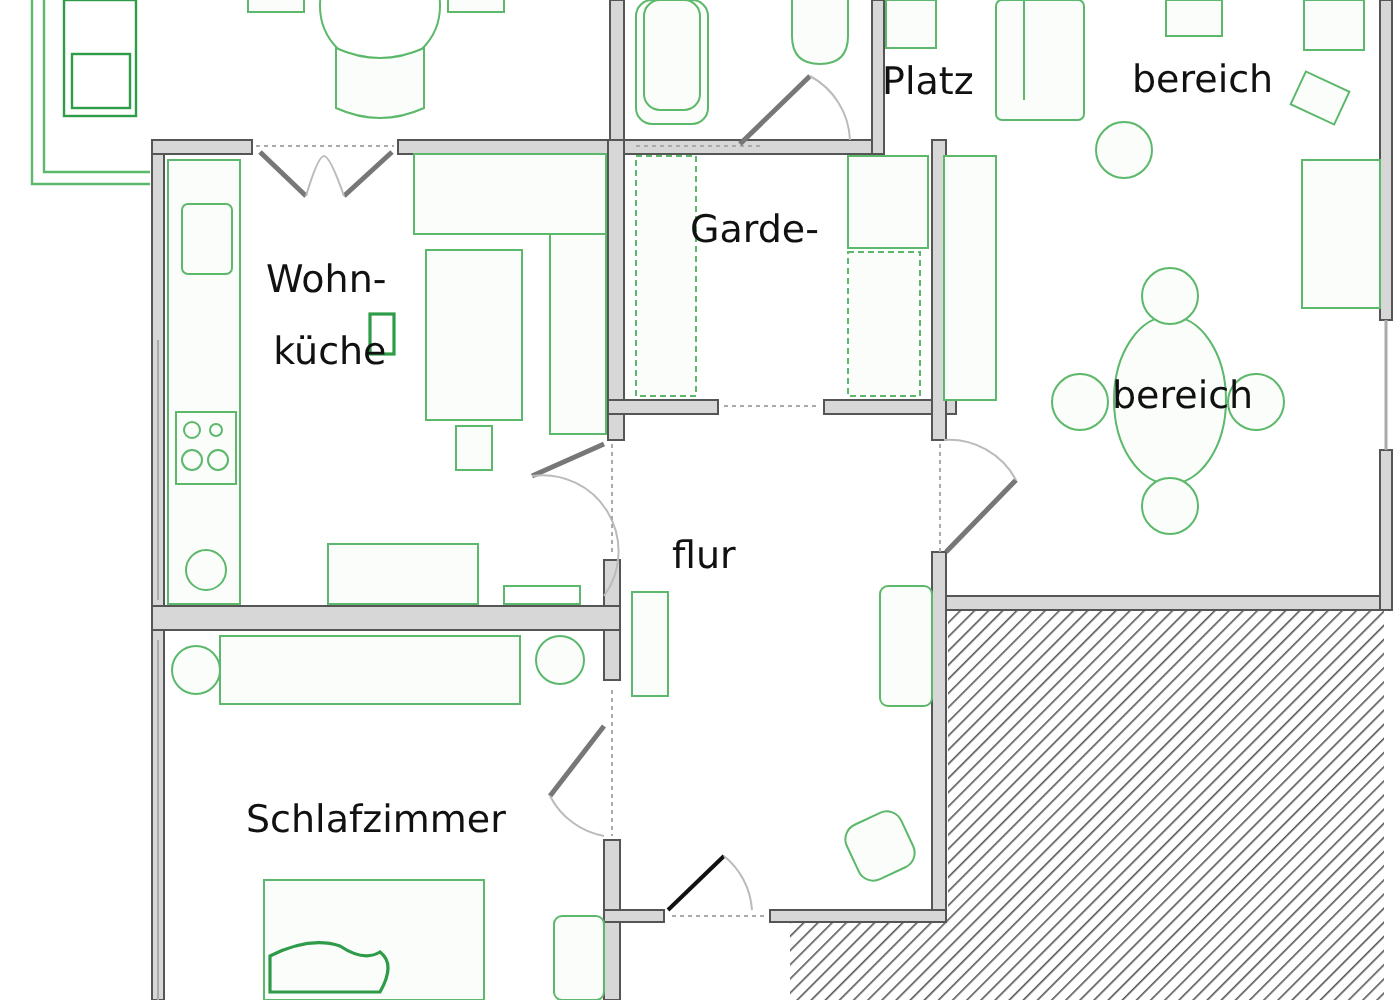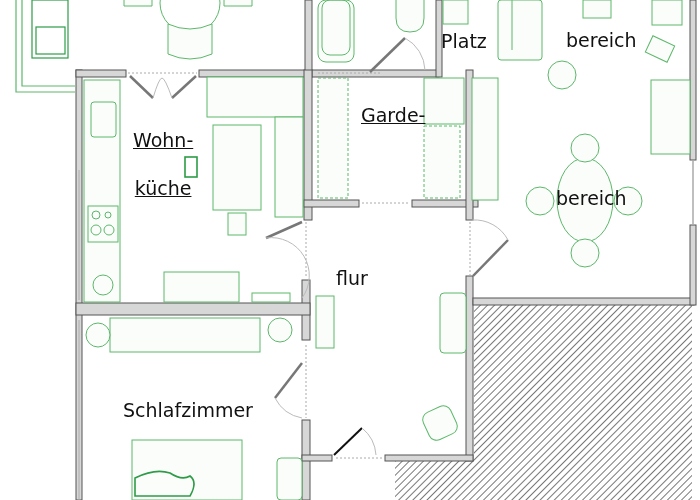--- a/index.html
+++ b/index.html
@@ -1,18 +1,18 @@
 <!DOCTYPE html>
 <html><head>
 <meta charset="utf-8">
 <style>
   html, body { margin: 0; padding: 0; background: #ffffff; }
   body { width: 700px; height: 500px; overflow: hidden; position: relative; font-family: "Liberation Sans", "DejaVu Sans", sans-serif; }
   #plan { position: absolute; left: 0; top: 0; width: 700px; height: 500px; }
-  .room-label { position: absolute; color: #111; font-size: 19px; line-height: 1.35; text-align: center; white-space: nowrap; font-family: "DejaVu Sans", "Liberation Sans", sans-serif; }
+  .room-label { position: absolute; color: #111; font-size: 19px; line-height: 1.35; text-align: right; white-space: nowrap; font-family: "DejaVu Sans", "Liberation Sans", sans-serif; }
   .wall { fill: #d7d7d7; stroke: #555; stroke-width: 1; }
   .fur { fill: #fbfdfb; stroke: #5cb86a; stroke-width: 1; }
   .fur2 { fill: none; stroke: #5cb86a; stroke-width: 1; }
   .furd { fill: none; stroke: #2e9b48; stroke-width: 1.6; }
   .door { stroke: #777; stroke-width: 2.5; fill: none; }
   .swing { stroke: #bbb; stroke-width: 1; fill: none; }
   .win { stroke: #aaa; stroke-width: 1; fill: none; stroke-dasharray: 2 2; }
 </style>
 </head>
 <body>
@@ -167,26 +167,26 @@
     <circle cx="280" cy="330" r="12" class="fur"></circle>
     <rect x="132" y="440" width="110" height="60" class="fur"></rect>
     <path d="M135,478 q20,-10 35,-5 q12,8 20,3 q8,6 0,20 l-55,0 z" class="furd"></path>
     <rect x="277" y="458" width="25" height="42" rx="4" class="fur"></rect>
   </g>
 </svg>
 
 <div class="room-label" style="left:441px; top:29px;">Platz</div>
 <div class="room-label" style="left:566px; top:28px;">bereich</div>
 
-<div class="room-label" style="left:133px; top:128px;text-decoration:underline;">
+<div class="room-label" style="left:133px; top:128px;">
   <div>Wohn-</div>
-  <div style="margin-top:22px;">küche</div>
+  <div style="margin-top:10px;">küche</div>
 </div>
 
-<div class="room-label" style="left:361px; top:103px;text-decoration:underline;">
+<div class="room-label" style="left:345px; top:103px;">
   <div>Garde-</div>
 </div>
 
 <div class="room-label" style="left:556px; top:186px;">
   <div>bereich</div>
 </div>
 
 <div class="room-label" style="left:336px; top:266px;">
   <div>flur</div>
 </div>

